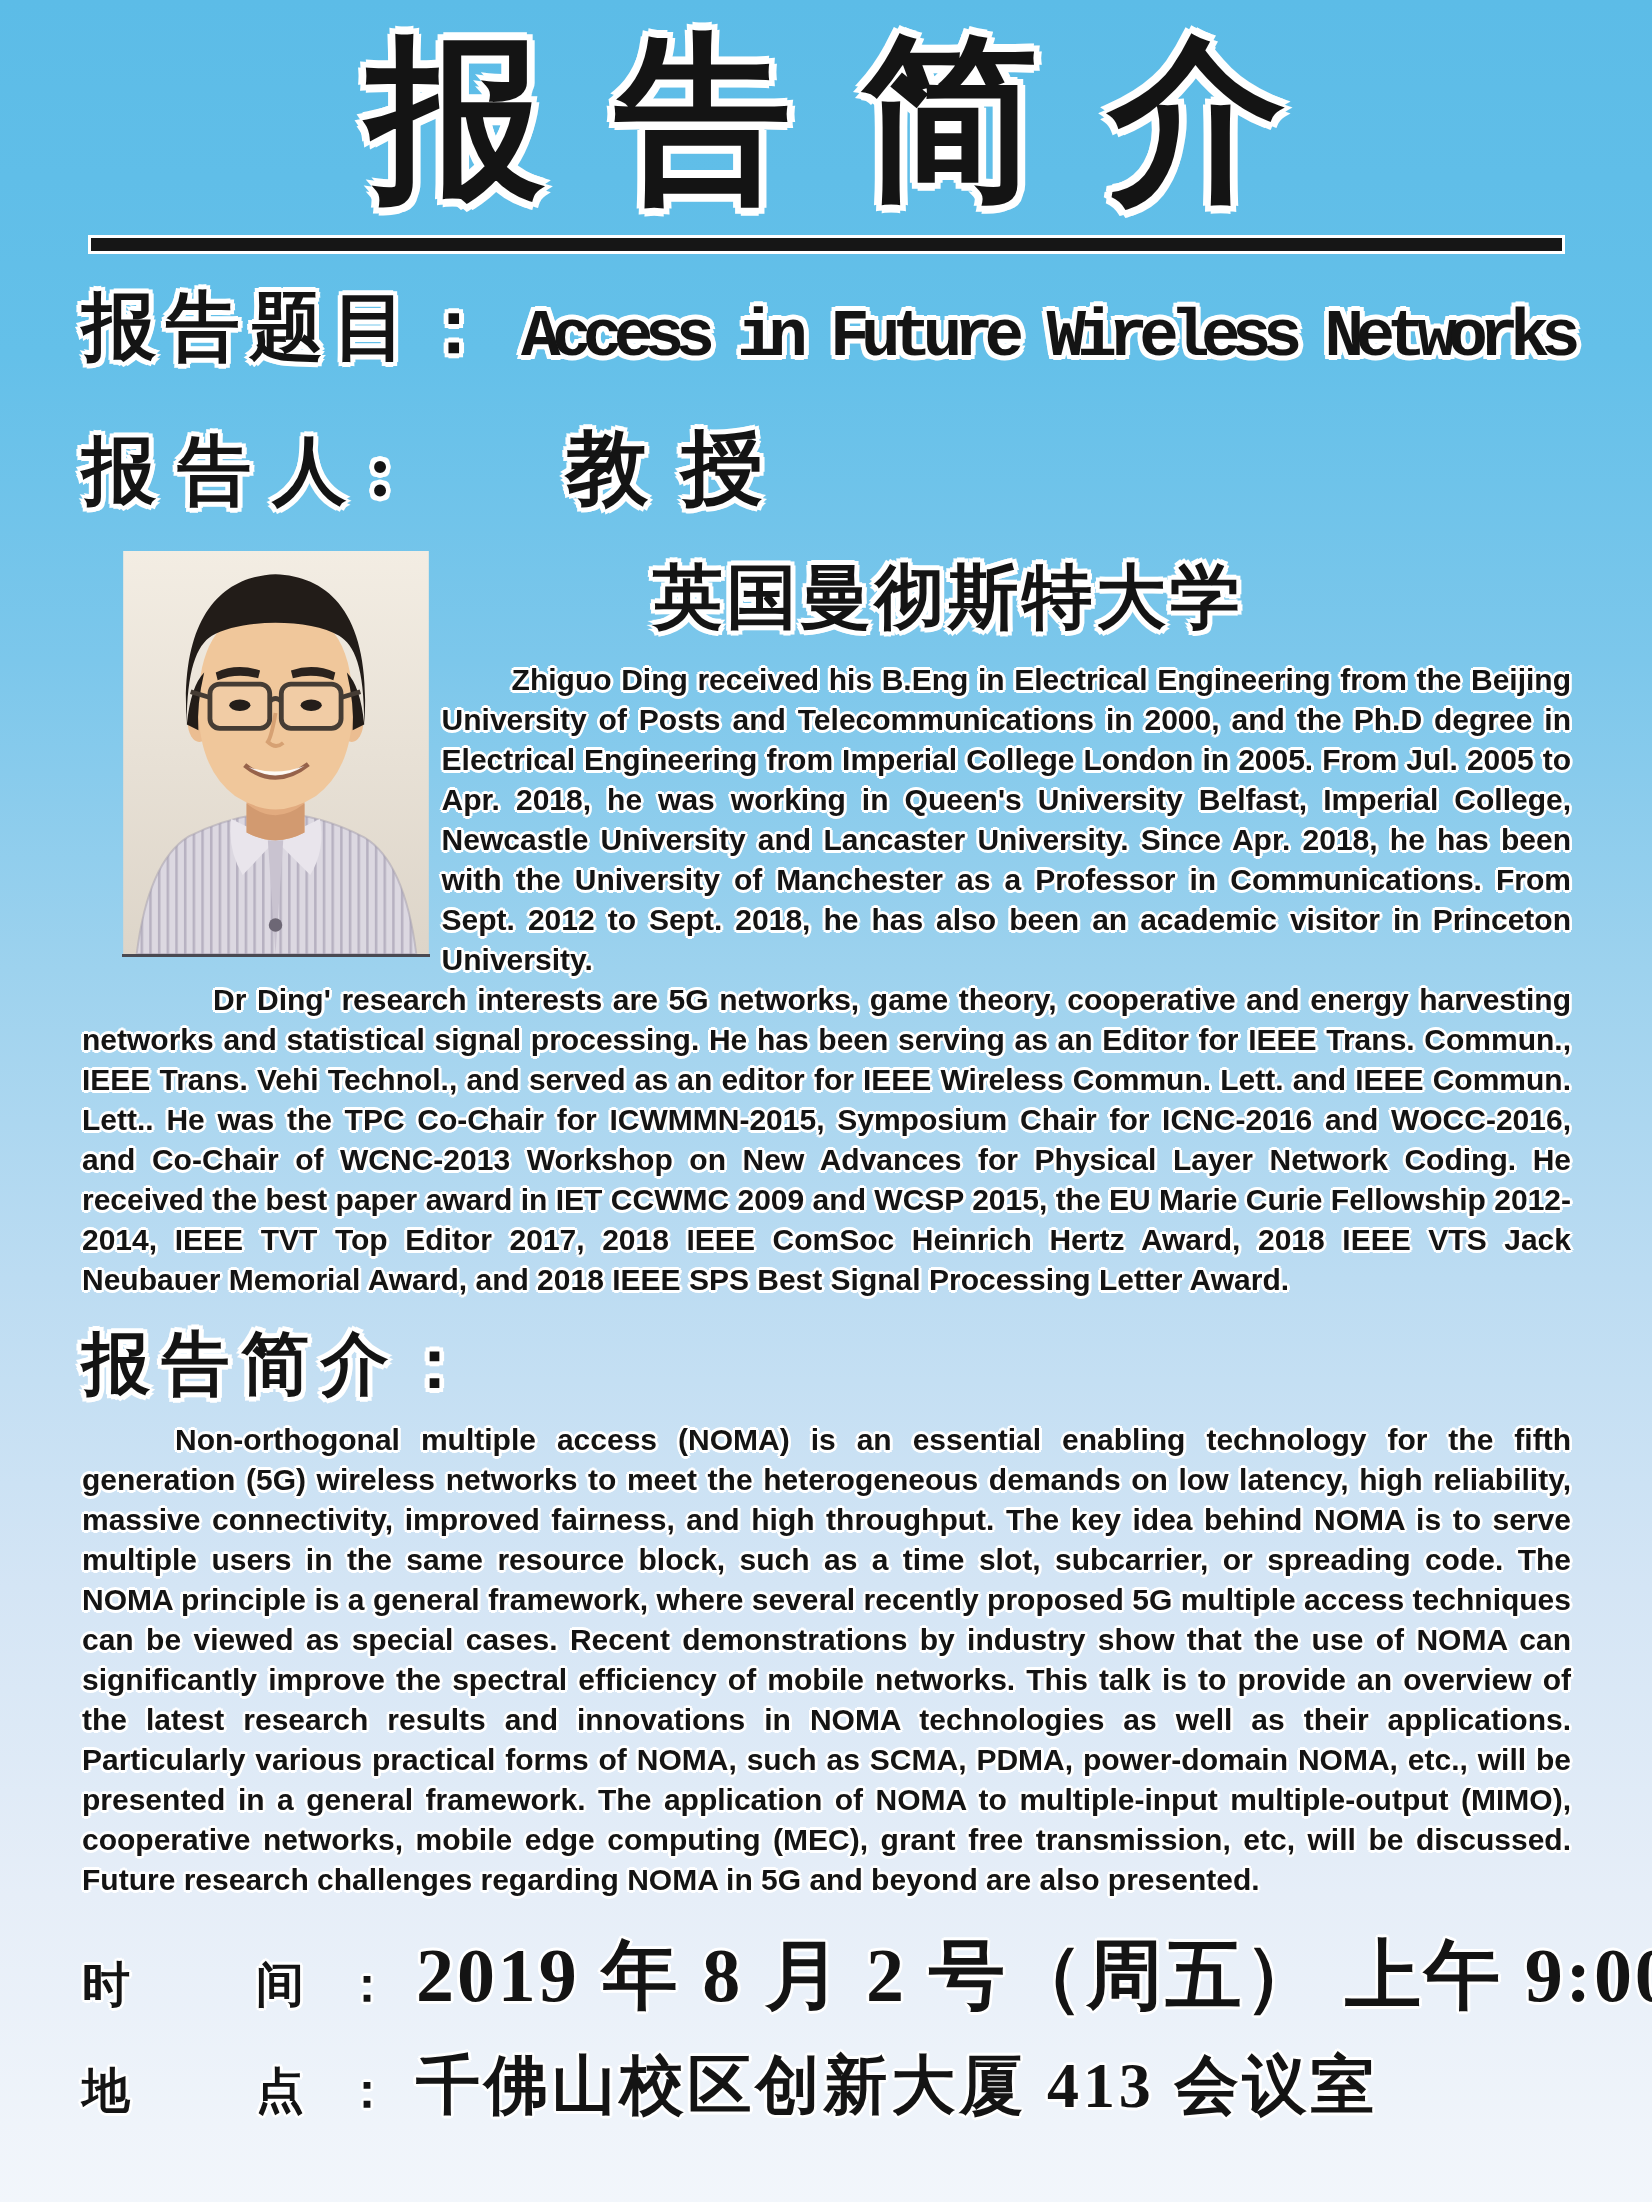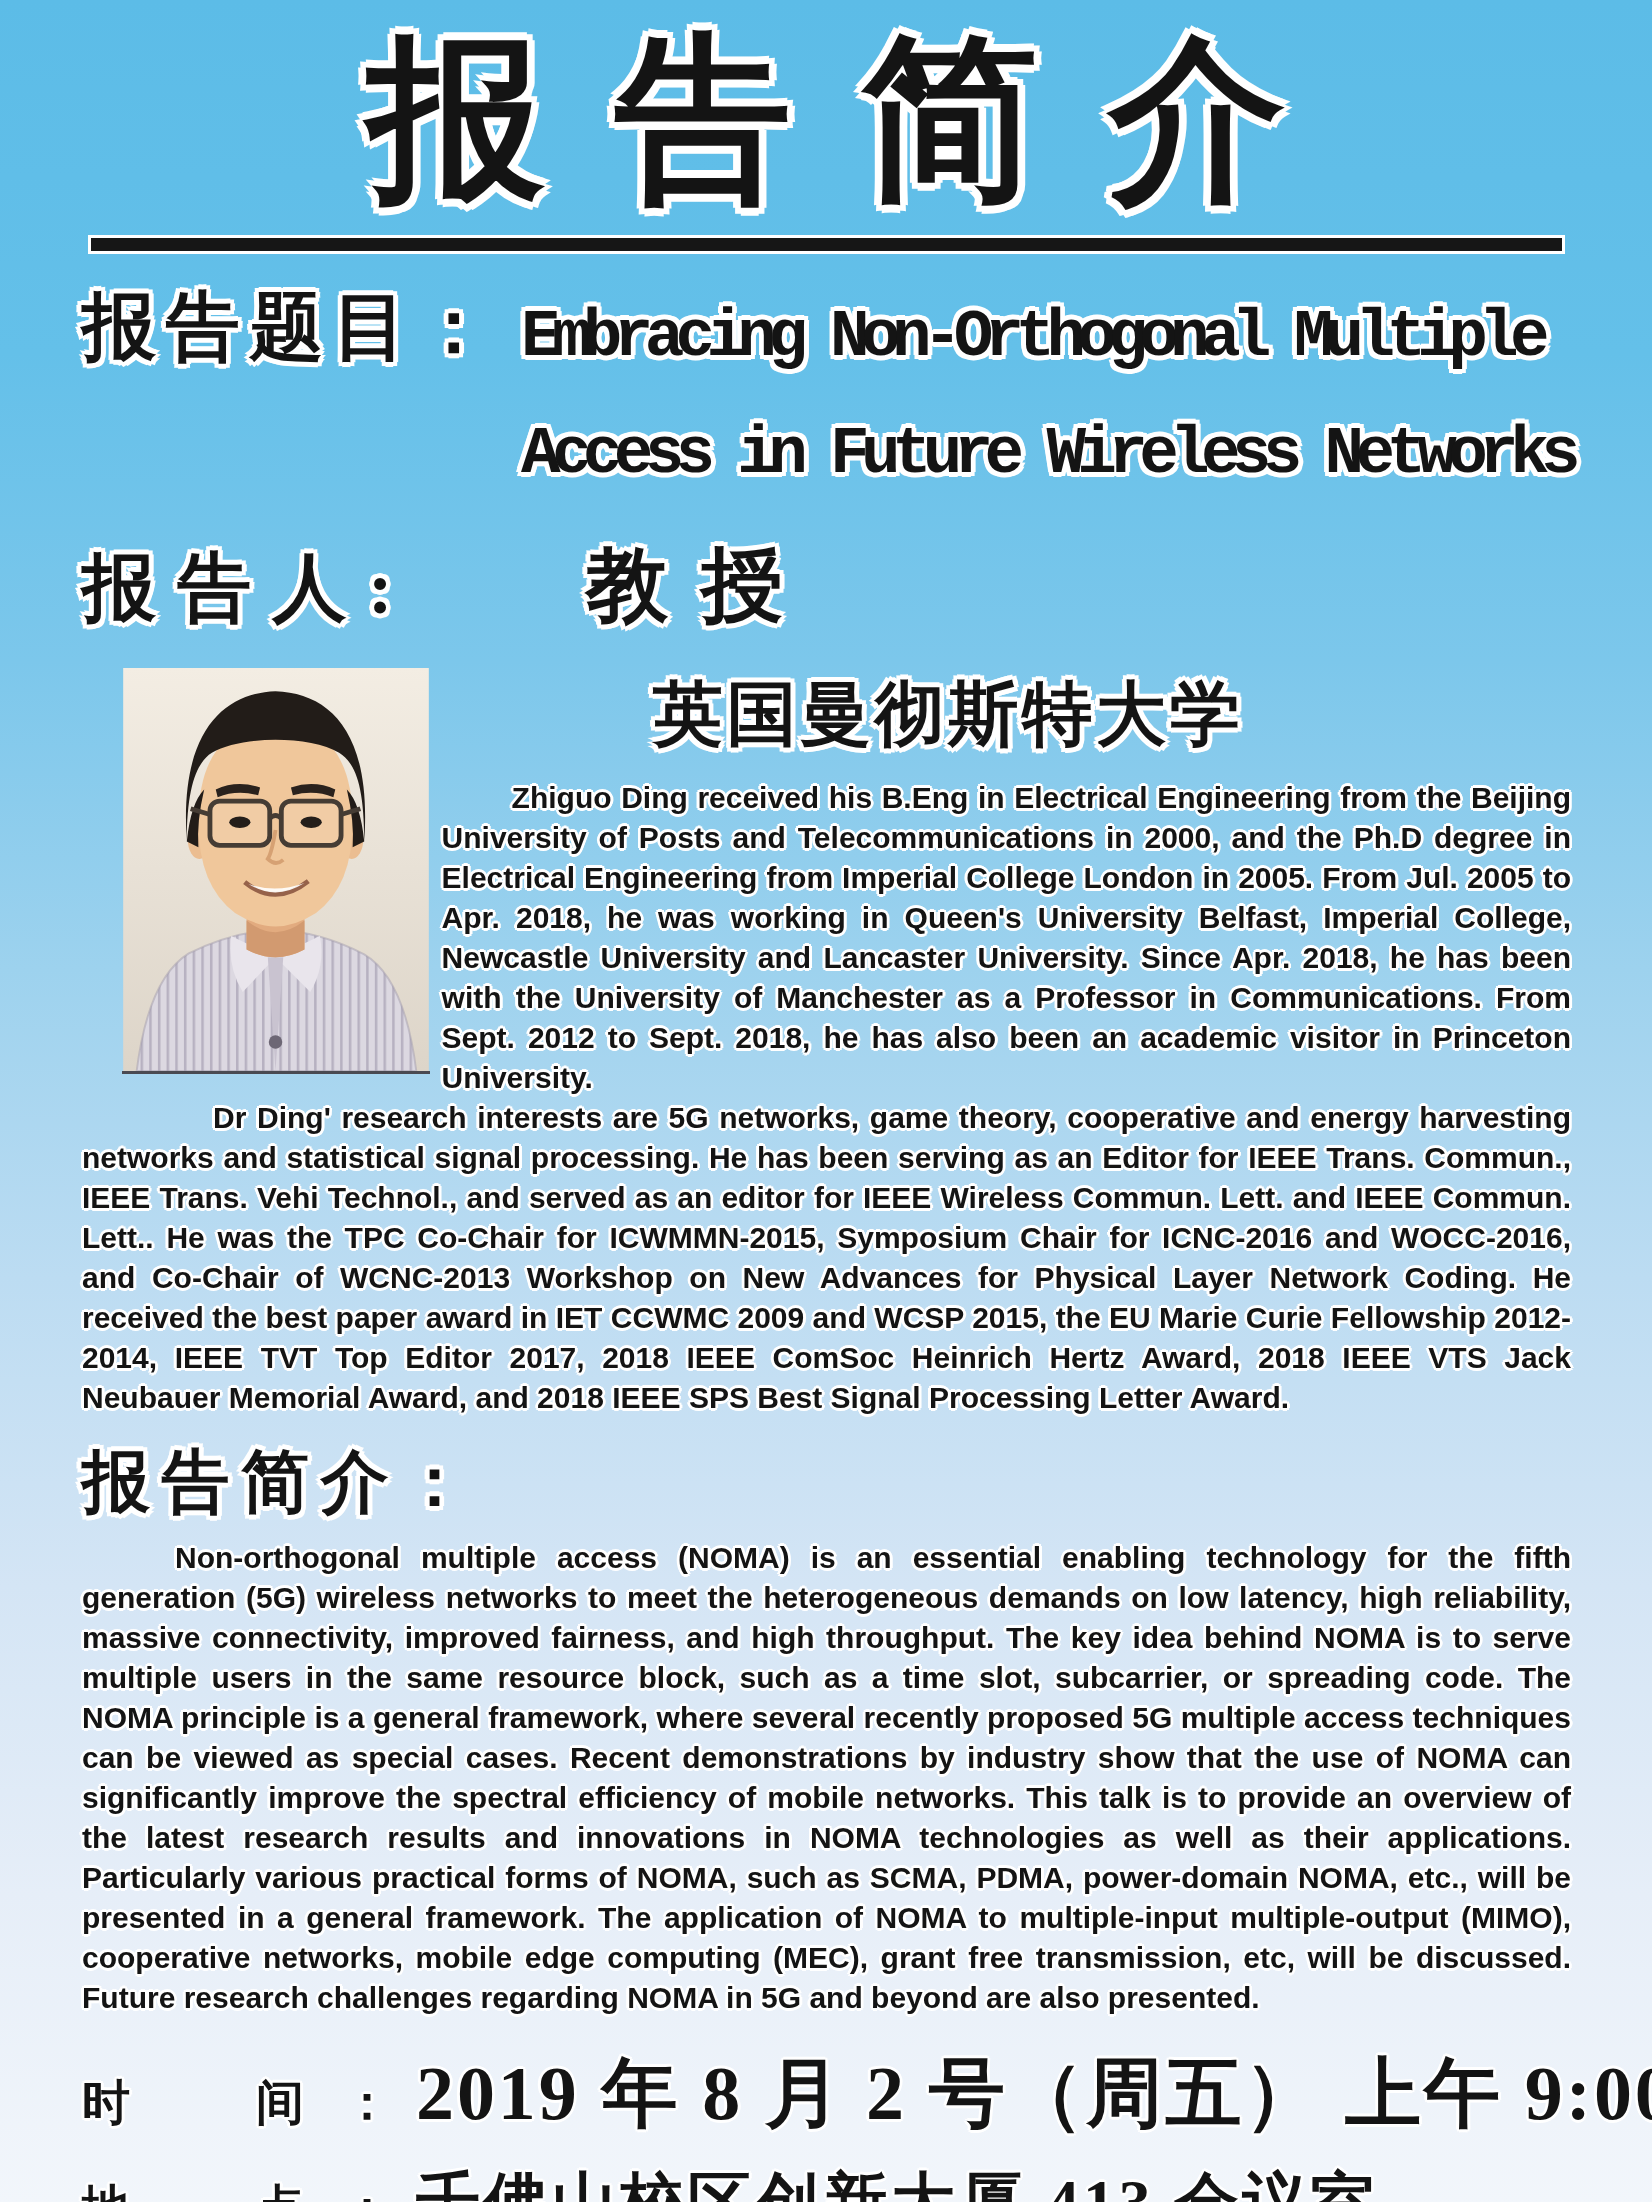--- a/index.html
+++ b/index.html
@@ -34,21 +34,21 @@
   }
   .divider{height:12.6px;background:#161616;border:3.9px solid #ffffff;margin:15.5px 5.8px 25px 5.8px;}
 
   .topic-row{display:flex;align-items:flex-start;margin-top:17px;}
   .topic-label{flex:none;width:439px;font-size:74px;line-height:1.3;letter-spacing:9.7px;}
   .topic-lines{font-size:66px;letter-spacing:-8.7px;line-height:1.78;white-space:nowrap;}
 
   .speaker-row{display:flex;align-items:baseline;margin-top:17.5px;}
   .speaker-label{flex:none;width:439px;font-size:74px;letter-spacing:21.3px;}
   .speaker-name{font-size:97px;letter-spacing:-2.9px;white-space:nowrap;}
-  .speaker-degree{font-size:82px;letter-spacing:33px;margin-left:65px;white-space:nowrap;}
+  .speaker-degree{font-size:82px;letter-spacing:33px;margin-left:45px;white-space:nowrap;}
 
   .bio-section{margin-top:13.6px;}
   .photo{
     float:left;width:308px;height:406px;margin:0 11.6px 5.8px 40px;
     border-bottom:3.9px solid #4a4a52;box-sizing:border-box;
   }
   .photo svg{display:block;width:100%;height:100%;}
   .affiliation{
     text-align:center;font-size:70px;font-weight:700;
     letter-spacing:3.9px;margin:27px 116px 15.5px 0;
@@ -72,21 +72,20 @@
 
 <div class="page">
 
   <h1 class="poster-title cjk-cal ol-lg">报告简介</h1>
 
   <div class="divider"></div>
 
   <div class="topic-row">
     <div class="topic-label cjk-cal ol-md">报告题目：</div>
     <div class="topic-lines typewriter ol-md">
-      <div>Embracing Non-Orthogonal Multiple</div>
       <div>Access in Future Wireless Networks</div>
     </div>
   </div>
 
   <div class="speaker-row">
     <div class="speaker-label cjk-cal ol-md">报告人:</div>
     <div class="speaker-degree cjk-cal ol-md">教授</div>
   </div>
 
   <div class="bio-section">

